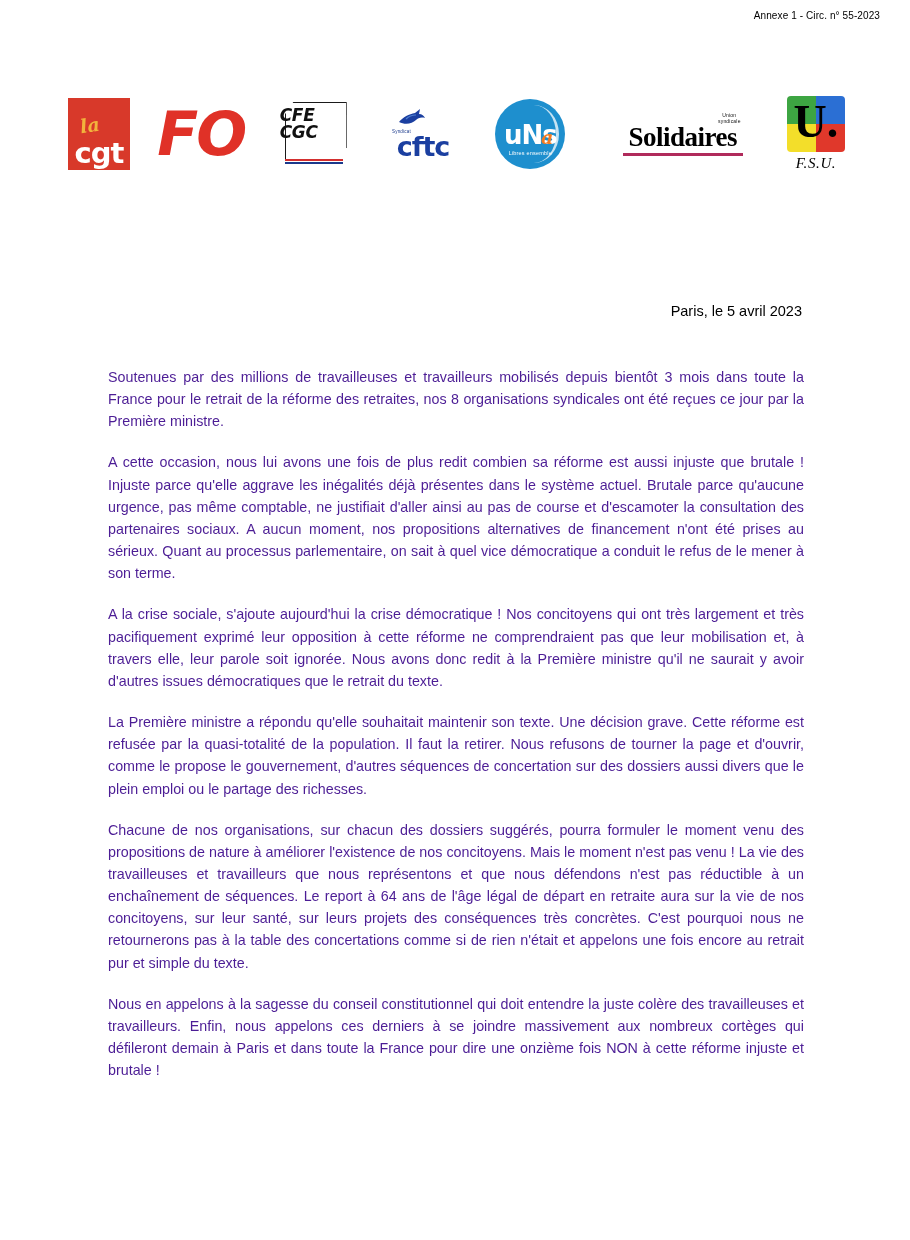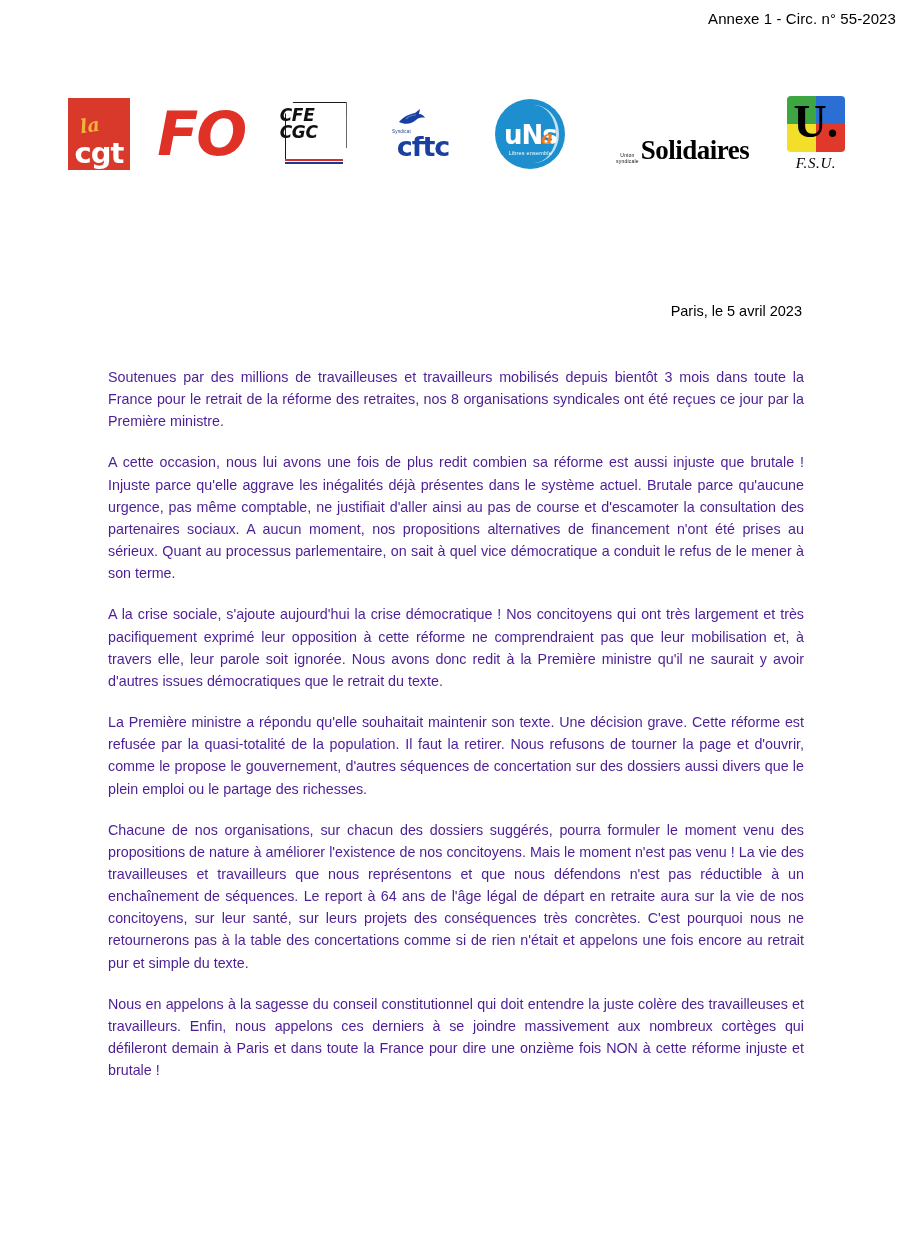--- a/index.html
+++ b/index.html
@@ -15,22 +15,22 @@
     position: relative;
     font-family: "Liberation Sans", "DejaVu Sans", sans-serif;
     color: #000000;
     overflow: hidden;
   }
 
   
   .doc-header {
     position: absolute;
     top: 10px;
-    right: 14px;
-    font-size: 15px;
+    right: 30px;
+    font-size: 10px;
     letter-spacing: 0.1px;
     color: #000;
     white-space: nowrap;
   }
 
   
   .logo-strip {
     position: absolute;
     top: 86px;
     left: 68px;
@@ -192,21 +192,21 @@
     border-radius: 0 60% 60% 0 / 0 50% 50% 0;
   }
   .logo-unsa .tag {
     color: #ffffff;
     font-size: 5.5px;
     letter-spacing: 0.2px;
     margin-top: 2px;
   }
 
   
-  .logo-solidaires { width: 120px; height: 60px; flex-direction: row; align-items: flex-end; margin-left: 22px; }
+  .logo-solidaires { width: 120px; height: 60px; flex-direction: column; align-items: center; margin-left: 22px; }
   .logo-solidaires .union {
     align-self: flex-end;
     font-size: 5px;
     line-height: 1.25;
     color: #111;
     text-align: center;
     margin-right: 2px;
     letter-spacing: 0.2px;
   }
   .logo-solidaires .word {

